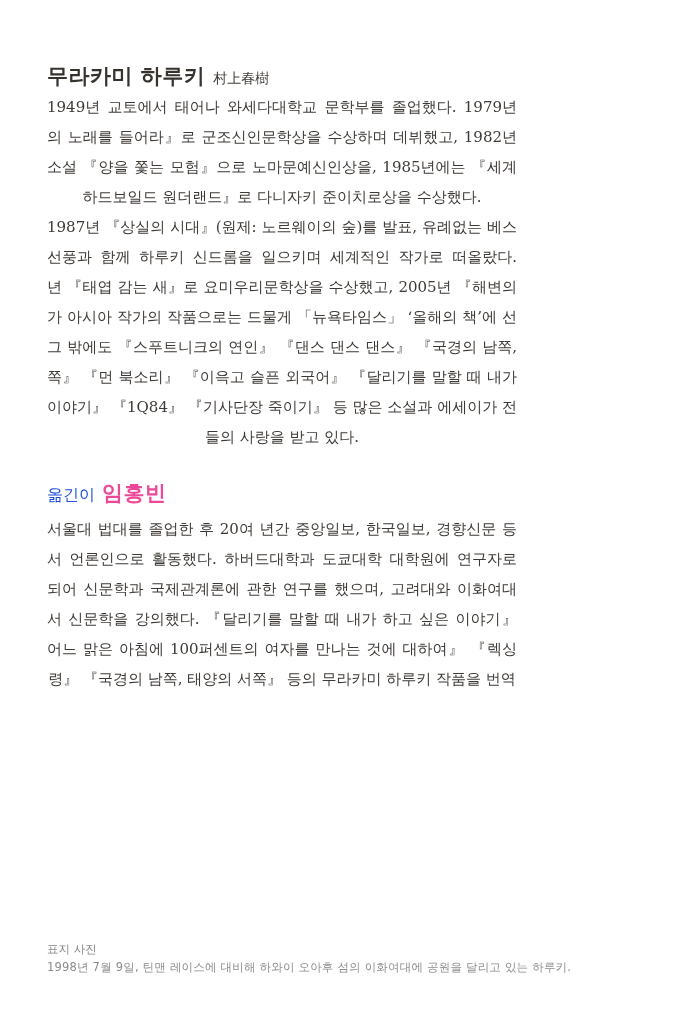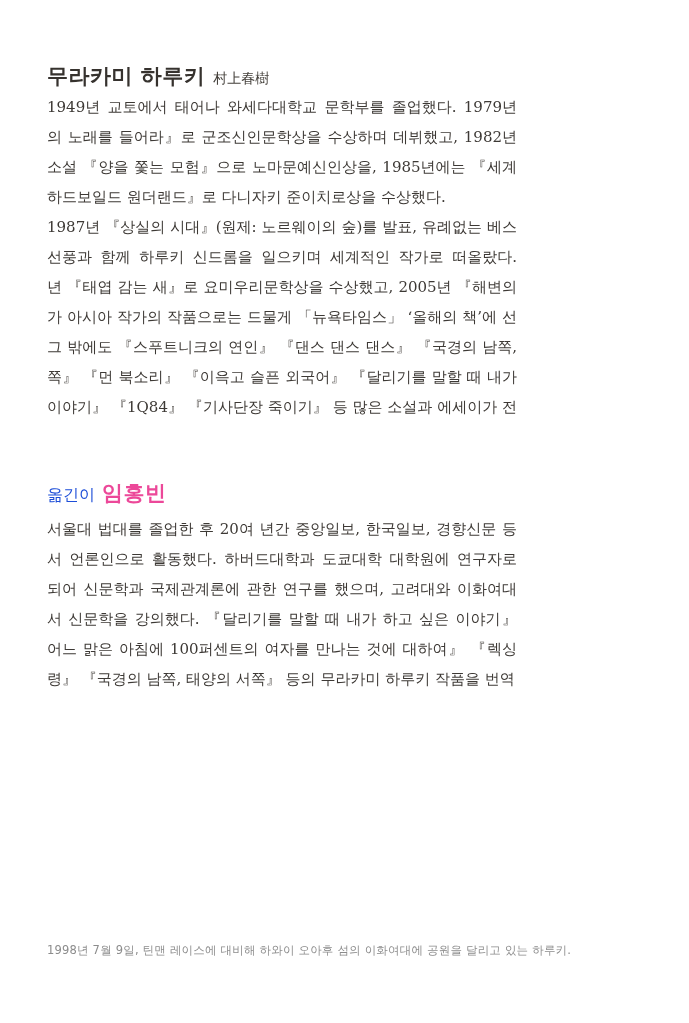--- a/index.html
+++ b/index.html
@@ -50,21 +50,21 @@
   .line {
     height: 30px;
     line-height: 30px;
     overflow: hidden;
   }
   .jl {                      
     text-align: justify;
     text-align-last: justify;
   }
   .pl {                      
-    text-align: left;
+    text-align: center;
   }
 
   
   .translator-heading {
     position: absolute;
     left: 47px;
     top: 479px;
     white-space: nowrap;
   }
   .translator-role {
@@ -113,32 +113,34 @@
     <div class="line jl">의 노래를 들어라』로 군조신인문학상을 수상하며 데뷔했고, 1982년 장편</div>
     <div class="line jl">소설 『양을 쫓는 모험』으로 노마문예신인상을, 1985년에는 『세계의 끝과</div>
     <div class="line pl">하드보일드 원더랜드』로 다니자키 준이치로상을 수상했다.</div>
     <div class="line jl">1987년 『상실의 시대』(원제: 노르웨이의 숲)를 발표, 유례없는 베스트셀러</div>
     <div class="line jl">선풍과 함께 하루키 신드롬을 일으키며 세계적인 작가로 떠올랐다. 1996</div>
     <div class="line jl">년 『태엽 감는 새』로 요미우리문학상을 수상했고, 2005년 『해변의 카프카』</div>
     <div class="line jl">가 아시아 작가의 작품으로는 드물게 「뉴욕타임스」 ‘올해의 책’에 선정되</div>
     <div class="line jl">그 밖에도 『스푸트니크의 연인』 『댄스 댄스 댄스』 『국경의 남쪽, 태양의 서</div>
     <div class="line jl">쪽』 『먼 북소리』 『이윽고 슬픈 외국어』 『달리기를 말할 때 내가 하고 싶은</div>
     <div class="line jl">이야기』 『1Q84』 『기사단장 죽이기』 등 많은 소설과 에세이가 전 세계 독자</div>
+    <div class="line pl">들의 사랑을 받고 있다.</div>
   </section>
 
   <header class="translator-heading">
     <span class="translator-role">옮긴이</span><span class="translator-name">임홍빈</span>
   </header>
 
   <section class="bio translator-bio">
     <div class="line jl">서울대 법대를 졸업한 후 20여 년간 중앙일보, 한국일보, 경향신문 등에</div>
     <div class="line jl">서 언론인으로 활동했다. 하버드대학과 도쿄대학 대학원에 연구자로 초빙</div>
     <div class="line jl">되어 신문학과 국제관계론에 관한 연구를 했으며, 고려대와 이화여대에</div>
     <div class="line jl">서 신문학을 강의했다. 『달리기를 말할 때 내가 하고 싶은 이야기』 『4월의</div>
     <div class="line jl">어느 맑은 아침에 100퍼센트의 여자를 만나는 것에 대하여』 『렉싱턴의 유</div>
     <div class="line pl">령』 『국경의 남쪽, 태양의 서쪽』 등의 무라카미 하루키 작품을 번역했다.</div>
   </section>
 
   <footer class="cover-note">
+    <div class="cover-note-label">표지 사진</div>
     <div class="cover-note-caption">1998년 7월 9일, 틴맨 레이스에 대비해 하와이 오아후 섬의 이화여대에 공원을 달리고 있는 하루키.</div>
   </footer>
 
 </div>
 
 </body></html>

